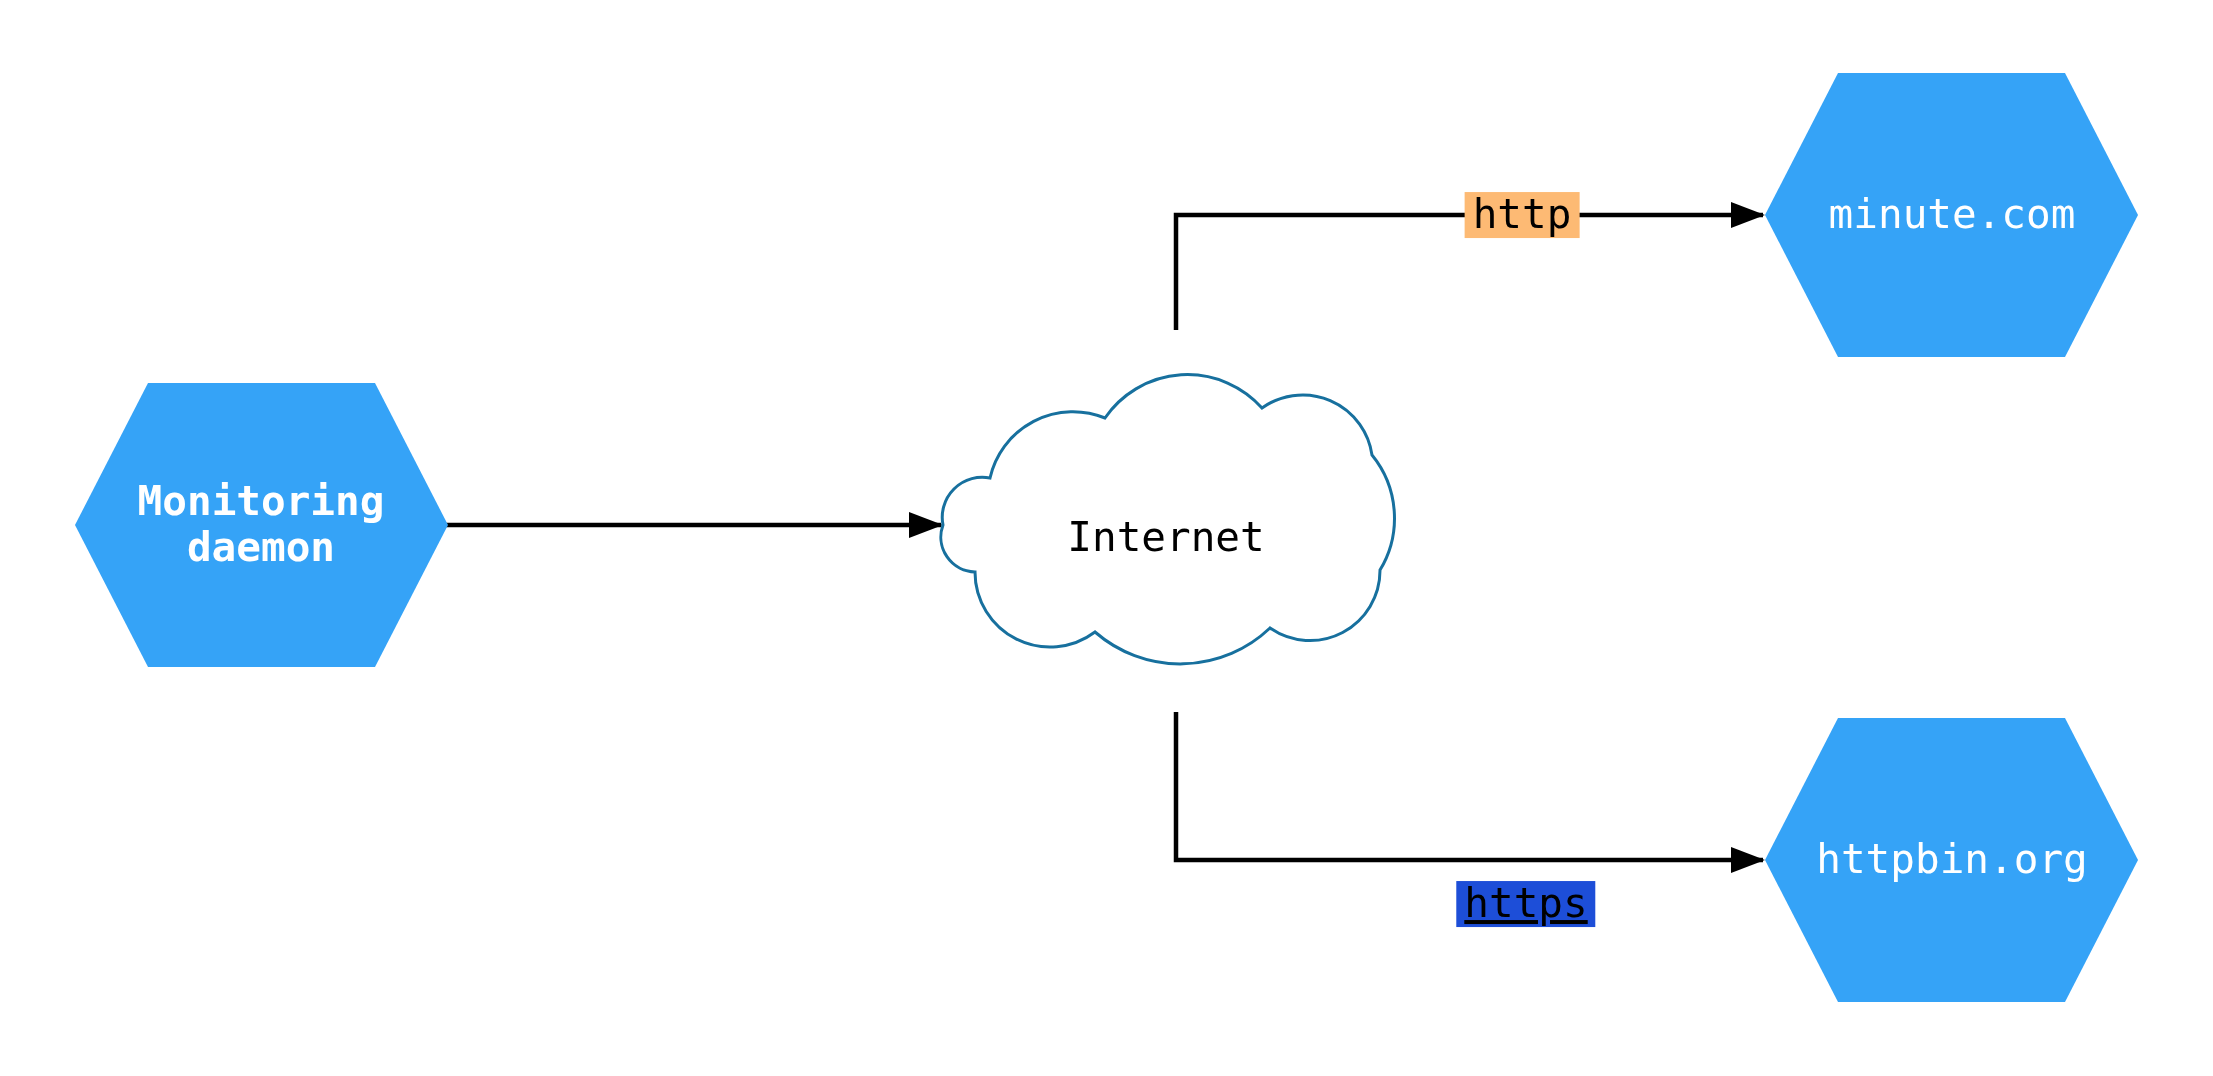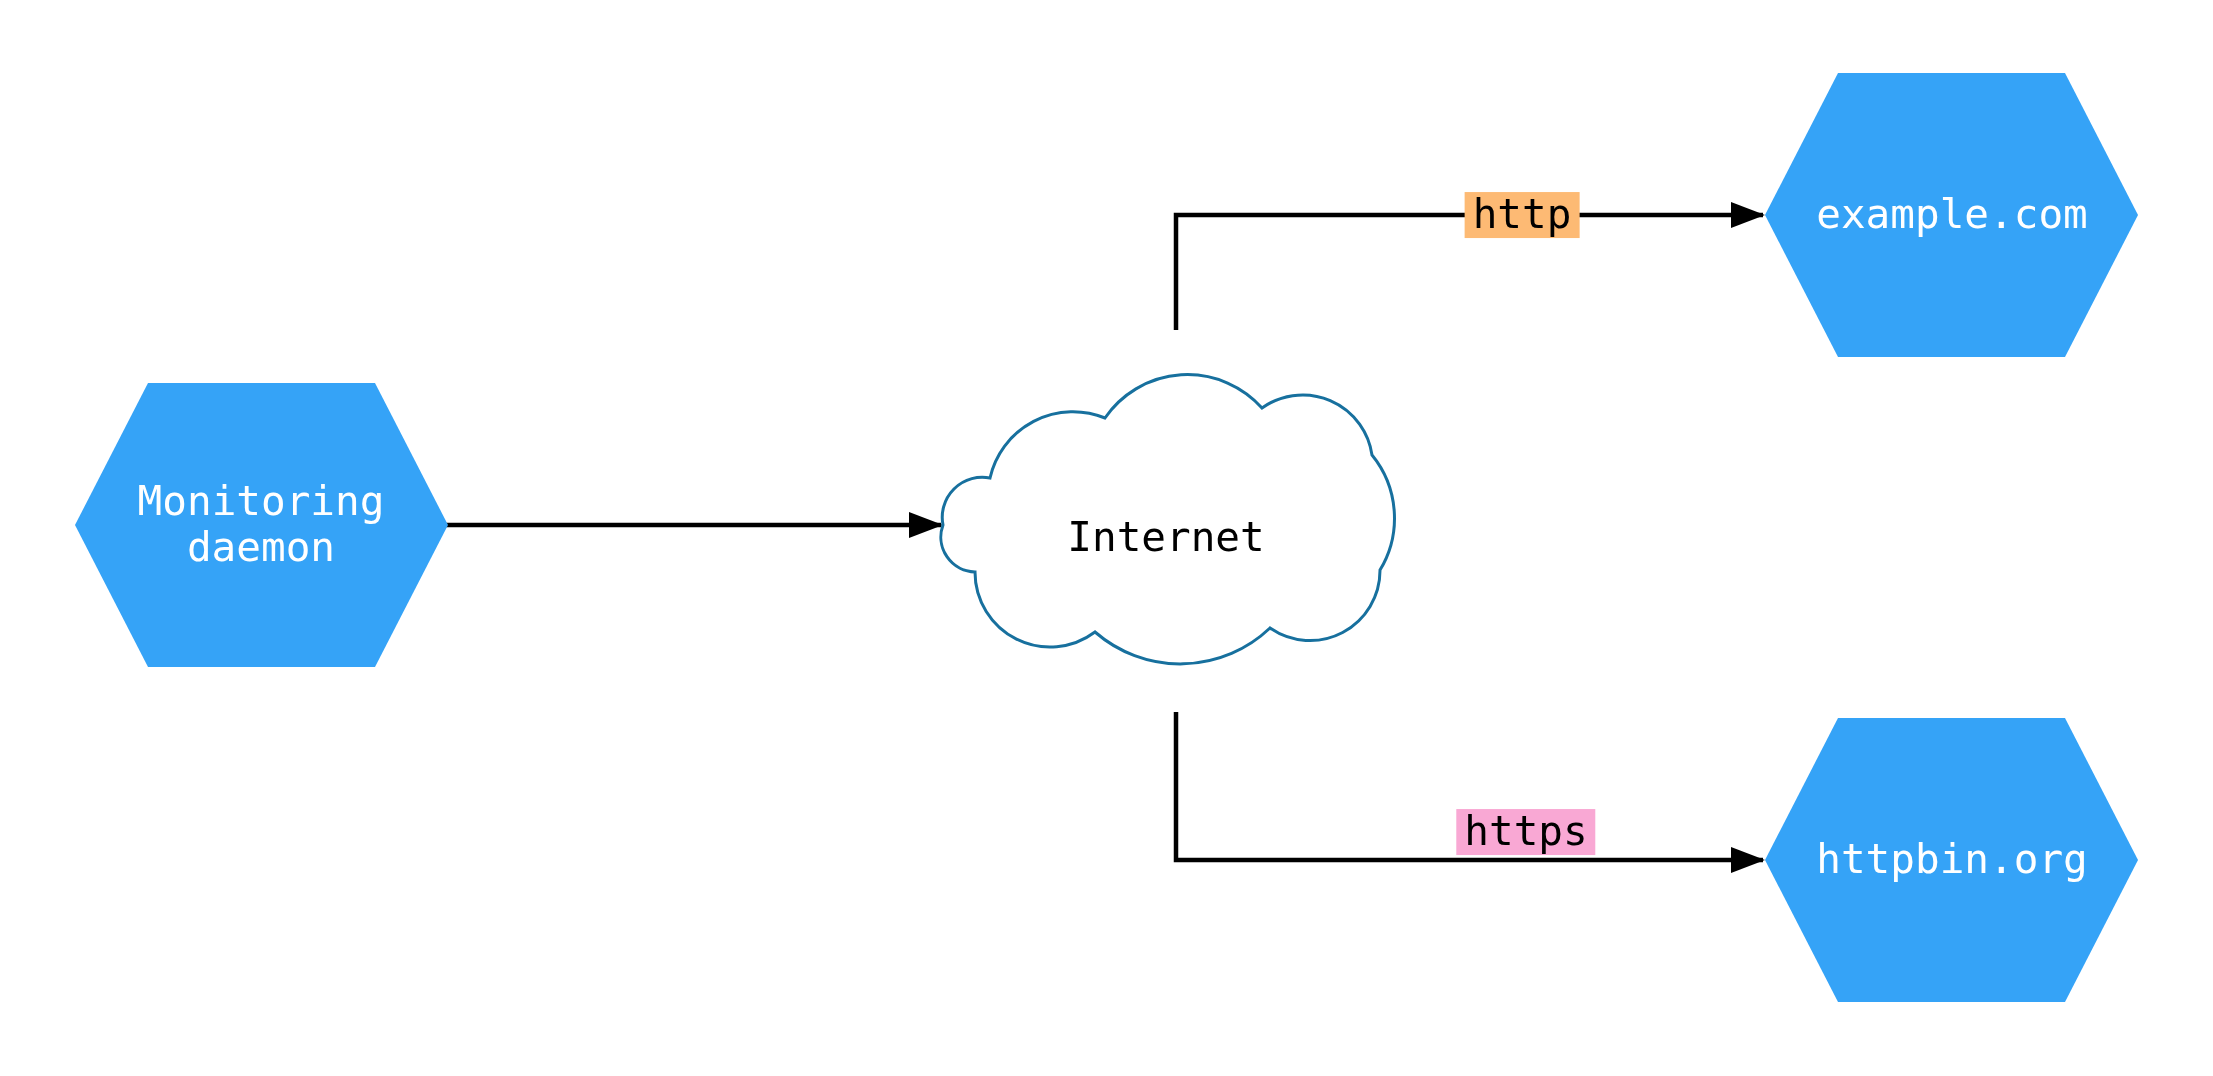--- a/index.html
+++ b/index.html
@@ -56,27 +56,27 @@
              A 70 70 0 0 1 1270 628
              A 130 130 0 0 1 1095 632
              A 75 75 0 0 1 975 572
              A 35 35 0 0 1 943 525 Z" stroke-width="3" fill="#ffffff" stroke="#17709E"></path>
 
     <polygon points="148,383 375,383 448,525 375,667 148,667 75,525" fill="#35A3F7"></polygon>
     <polygon points="1838,73 2065,73 2138,215 2065,357 1838,357 1765,215" fill="#35A3F7"></polygon>
     <polygon points="1838,718 2065,718 2138,860 2065,1002 1838,1002 1765,860" fill="#35A3F7"></polygon>
   </svg>
 
-  <div class="label" style="left: 261px; top: 525px; color: rgb(255, 255, 255);">Monitoring
+  <div class="label" style="left: 261px; top: 525px; color: rgb(255, 255, 255); font-weight: bold;">Monitoring
 daemon</div>
 
   <div class="label" style="left: 1166px; top: 538px; color: rgb(0, 0, 0);">Internet</div>
 
-  <div class="label" style="left: 1952px; top: 215px; color: rgb(255, 255, 255);">example.com</div>
+  <div class="label" style="left: 1952px; top: 215px; color: rgb(255, 255, 255);">minute.com</div>
 
   <div class="label" style="left: 1952px; top: 860px; color: rgb(255, 255, 255);">httpbin.org</div>
 
 
   <div class="label edge-label" style="left: 1522px; top: 215px; color: rgb(0, 0, 0); background: #fdba74;">http</div>
 
-  <div class="label edge-label" style="left: 1526px; top: 832px; color: rgb(0, 0, 0); background: #f9a8d4;">https</div>
+  <div class="label edge-label" style="left: 1526px; top: 904px; color: rgb(0, 0, 0); background: #1d4ed8; text-decoration: underline;">https</div>
 
 </div>
 
 </body></html>

